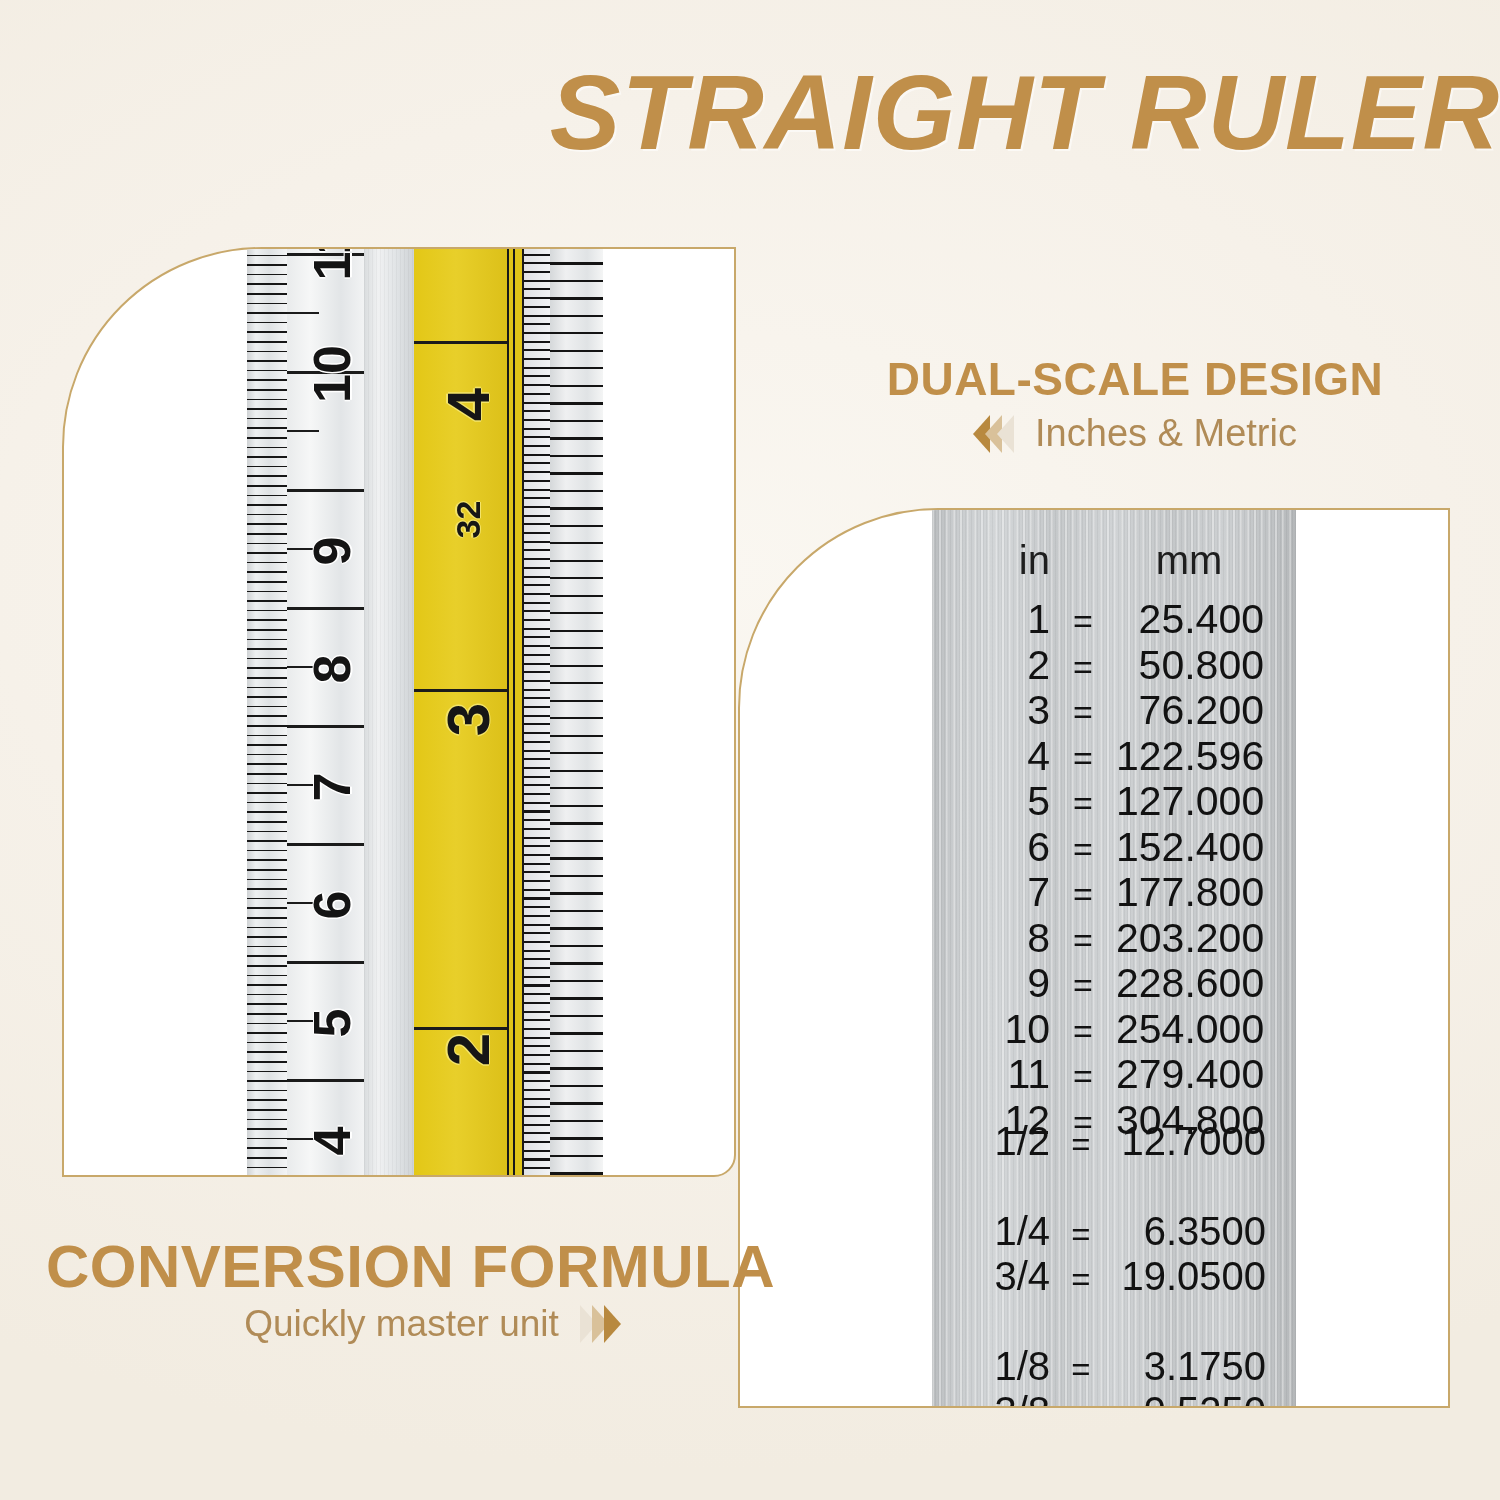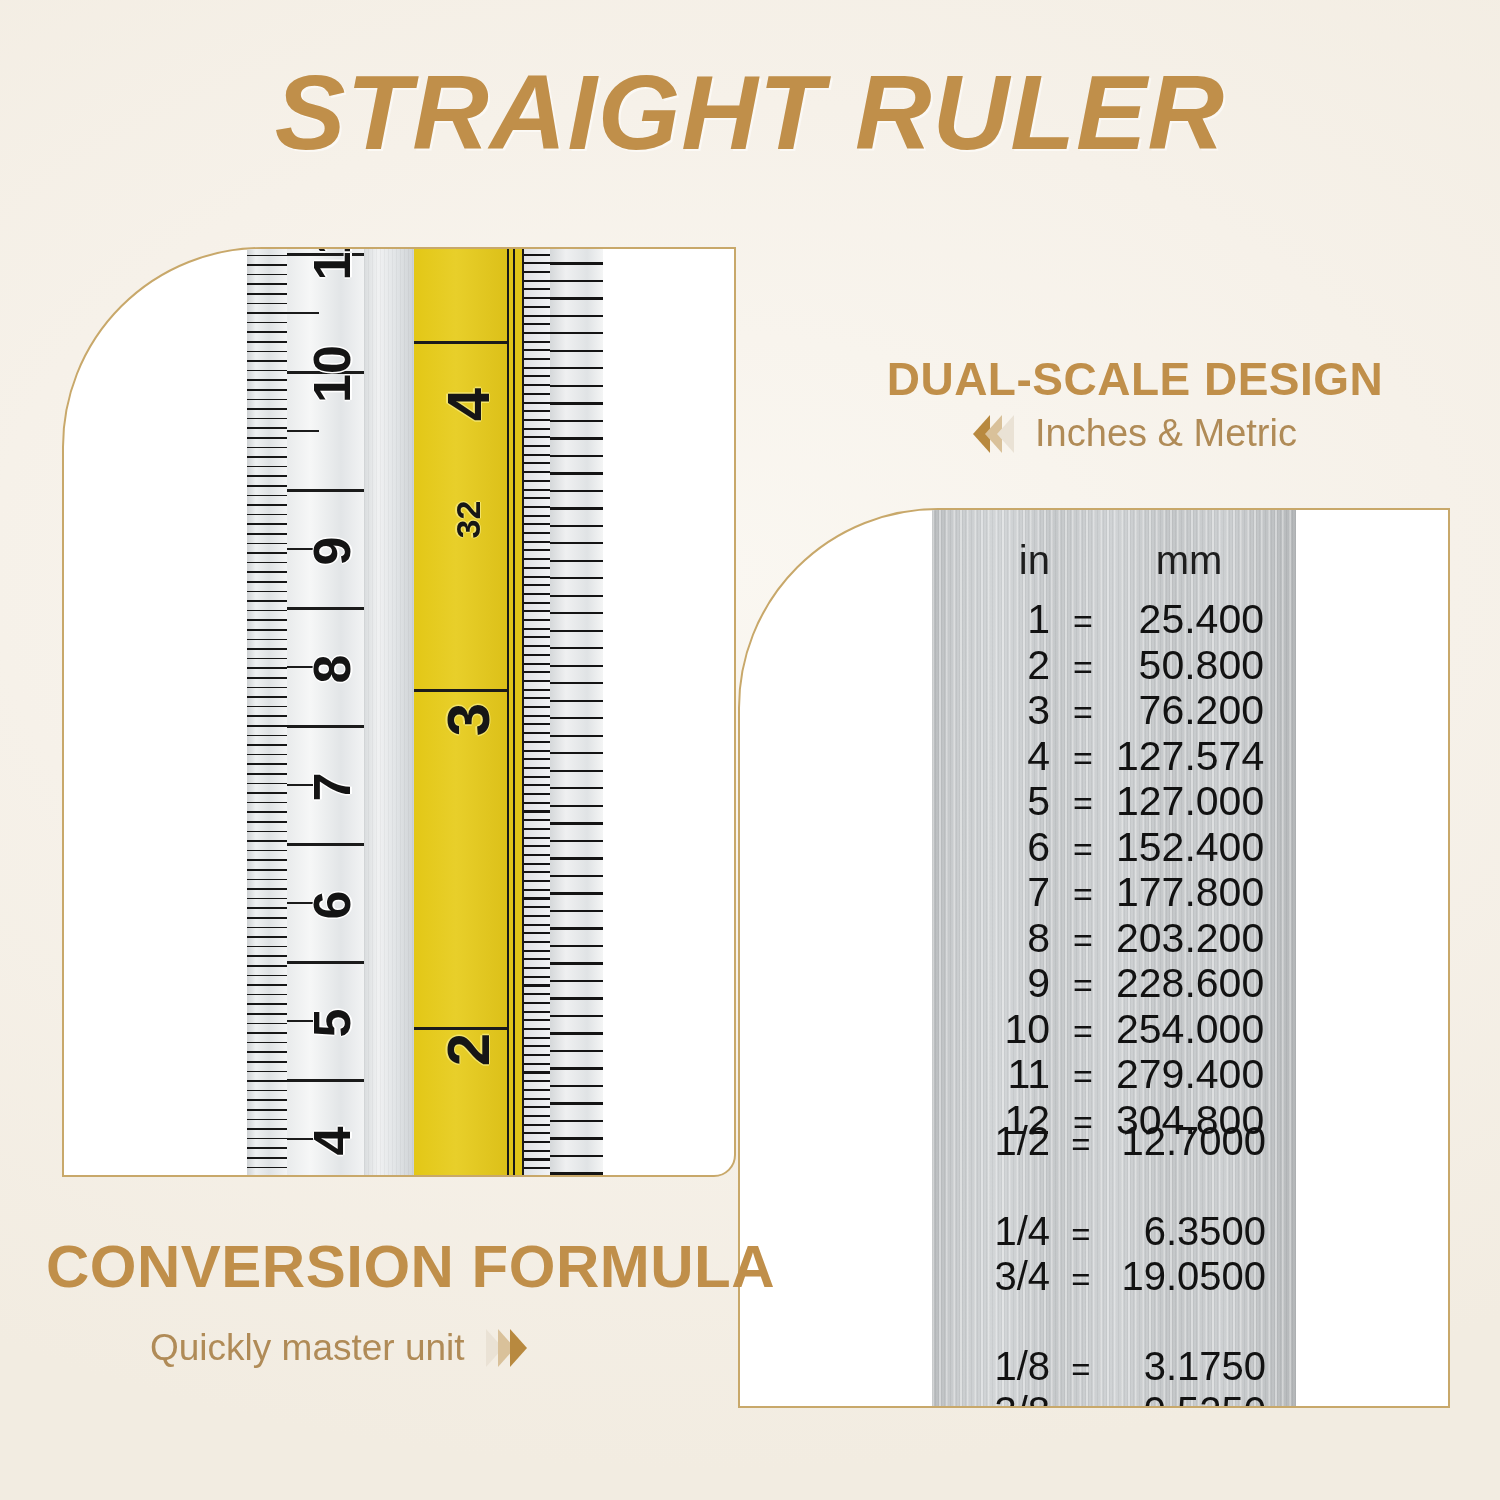--- a/index.html
+++ b/index.html
@@ -18,21 +18,21 @@
     height: 1500px;
     background:
       radial-gradient(ellipse 1400px 900px at 48% 38%, #faf7f1 0%, #f6f1e9 52%, #f2ece1 100%);
   }
 
   
   #title {
     position: absolute;
     left: 0; top: 52px;
     width: 1500px;
-    text-align: center;
+    text-align: right;
     font-size: 106px;
     font-weight: bold;
     font-style: italic;
     letter-spacing: 1px;
     color: #c08f4a;
     text-shadow: 2px 2px 0 rgba(255,255,255,.55);
     white-space: nowrap;
   }
 
   
@@ -228,23 +228,22 @@
     color: #c08f4a;
     letter-spacing: .5px;
     white-space: nowrap;
   }
   #conv-sub-row {
     position: absolute;
     left: 150px; top: 1298px;
     width: 560px;
     display: flex;
     align-items: center;
-    justify-content: flex-start;
+    justify-content: center;
     gap: 21px;
-    margin-top: 24px;
   }
   #conv-sub {
     font-size: 37px;
     line-height: 1.38;
     color: #b08b57;
     text-align: center;
   }
 
   
   .chev-group { display: flex; align-items: center; }
@@ -406,21 +405,21 @@
             <span class="c-mm">50.800</span>
           </div>
         <div class="trow">
             <span class="c-in">3</span>
             <span class="c-eq">=</span>
             <span class="c-mm">76.200</span>
           </div>
         <div class="trow">
             <span class="c-in">4</span>
             <span class="c-eq">=</span>
-            <span class="c-mm">127.574</span>
+            <span class="c-mm">122.596</span>
           </div>
         <div class="trow">
             <span class="c-in">5</span>
             <span class="c-eq">=</span>
             <span class="c-mm">127.000</span>
           </div>
         <div class="trow">
             <span class="c-in">6</span>
             <span class="c-eq">=</span>
             <span class="c-mm">152.400</span>

